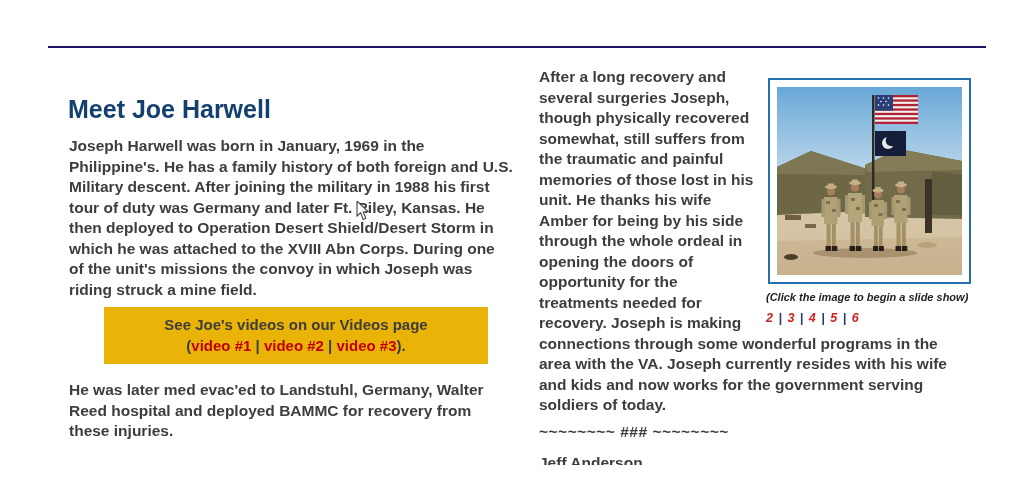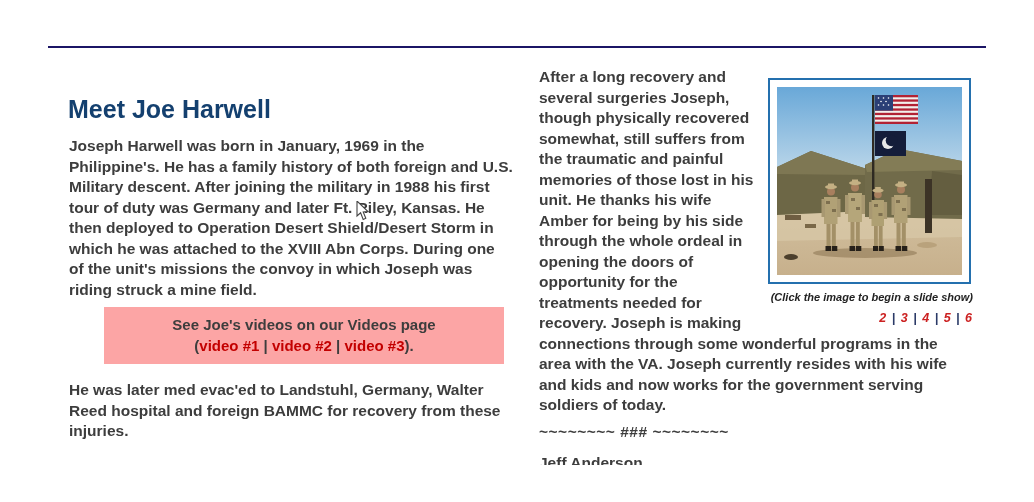--- a/index.html
+++ b/index.html
@@ -13,30 +13,30 @@
     position:absolute; left:48px; top:46px; width:938px; height:0;
     border-top:2px solid #1b1565;
   }
 
   
   .left-col { position:absolute; left:68px; top:92px; width:446px; }
   .title { margin:0; font-size:25px; line-height:35px; font-weight:bold; color:#14406f; }
   .body-text { font-size:15.5px; line-height:20.5px; font-weight:bold; color:#3d3d3d; margin:1px; }
   .p1 { margin-top:9px; }
   .videos-box {
-    margin:7px 0 0 36px; width:376px; background:#fca5a5;
-    text-align:center; padding:7px 12px 8px;
+    margin:7px 0 0 36px; width:376px; background:#eab308;
+    text-align:center; padding:7px 4px 8px;
     font-size:15px; line-height:21px; font-weight:bold; color:#3d3d3d;
   }
   .video-link { color:#c30000; text-decoration:none; cursor:pointer;text-align:center; }
   .p2 { margin-top:16px; }
 
   
   .right-col { position:absolute; left:538px; top:66px; width:435px; }
-  .slideshow-float { float:right; width:207px; margin:12px 0 6px 10px; text-align:right; }
+  .slideshow-float { float:right; width:207px; margin:12px 0 6px 10px; text-align:left; }
   .photo-frame {
     border:2px solid #2470ae; background:#ffffff; padding:7px;
     width:185px; height:188px; margin:0 auto; box-sizing:content-box; cursor:pointer;
   }
   .photo-frame svg { display:block; }
   .caption {
     font-size:11px; font-style:italic; font-weight:bold; color:#222222;
     margin-top:7px; white-space:nowrap;
   }
   .pagination {
@@ -62,21 +62,21 @@
       <div>Meet Joe Harwell</div>
     </h1>
 
     <p class="body-text p1">Joseph Harwell was born in January, 1969 in the Philippine's. He has a family history of both foreign and U.S. Military descent. After joining the military in 1988 his first tour of duty was Germany and later Ft. Riley, Kansas. He then deployed to Operation Desert Shield/Desert Storm in which he was attached to the XVIII Abn Corps. During one of the unit's missions the convoy in which Joseph was riding struck a mine field.</p>
 
     <div class="videos-box">
       <div>See Joe's videos on our Videos page</div>
       <div><span>(</span><a class="video-link">video #1</a><span> | </span><a class="video-link">video #2</a><span> | </span><a class="video-link">video #3</a><span>).</span></div>
     </div>
 
-    <p class="body-text p2">He was later med evac'ed to Landstuhl, Germany, Walter Reed hospital and foreign BAMMC for recovery from these injuries.</p>
+    <p class="body-text p2">He was later med evac'ed to Landstuhl, Germany, Walter Reed hospital and deployed BAMMC for recovery from these injuries.</p>
   </div>
 
   <div class="right-col">
 
     <div class="slideshow-float">
       <div class="photo-frame">
         <svg width="185" height="188" viewBox="0 0 185 188">
           <defs>
             <linearGradient id="sky" x1="0" y1="0" x2="0" y2="1">
               <stop offset="0" stop-color="#69a8d8"></stop>

